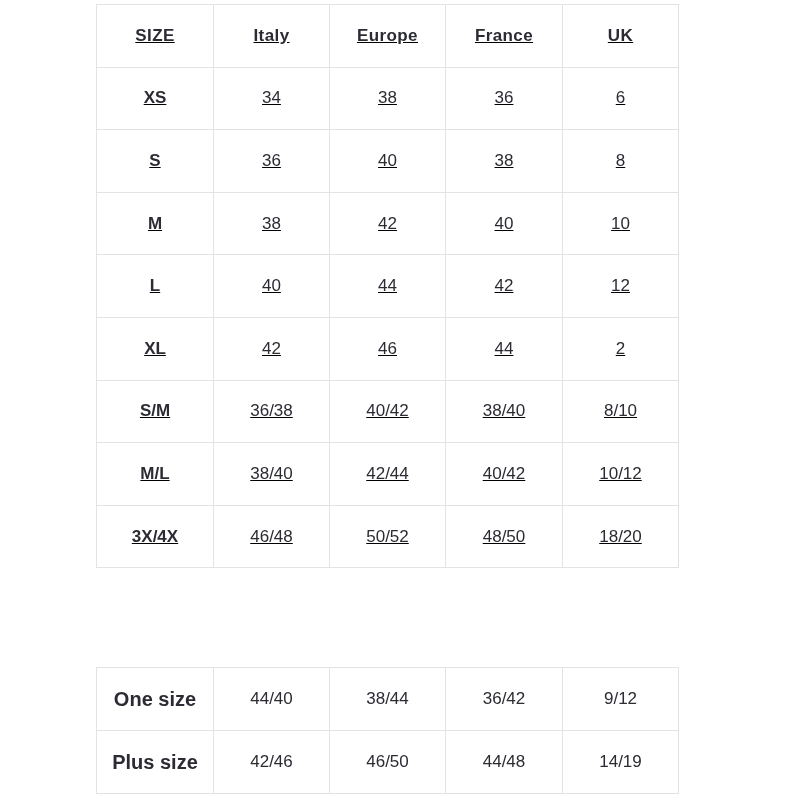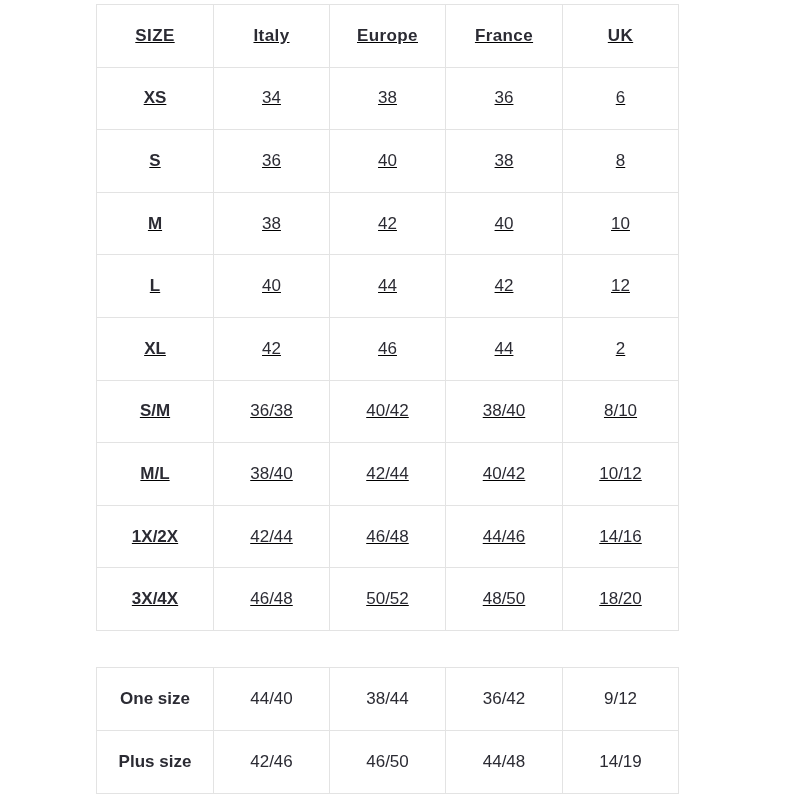--- a/index.html
+++ b/index.html
@@ -60,21 +60,21 @@
     left: 96px;
     top: 667px;
     width: 582px;
   }
   #extra-table col.c0 { width: 117px; }
   #extra-table col.c1 { width: 116px; }
   #extra-table col.c2 { width: 116px; }
   #extra-table col.c3 { width: 117px; }
   #extra-table col.c4 { width: 116px; }
   #extra-table td { height: 63px; }
-  #extra-table td.rowhead { font-size: 17px; }
+  #extra-table td.rowhead { font-size: 20px; }
 </style>
 </head>
 <body>
 
 <div class="page">
 
   <table class="size-table" id="main-table">
     <colgroup>
       <col class="c0">
         <col class="c1">
@@ -135,27 +135,20 @@
         <td>8/10</td>
       </tr>
       <tr>
         <td class="rowhead">M/L</td>
         <td>38/40</td>
         <td>42/44</td>
         <td>40/42</td>
         <td>10/12</td>
       </tr>
       <tr>
-        <td class="rowhead">1X/2X</td>
-        <td>42/44</td>
-        <td>46/48</td>
-        <td>44/46</td>
-        <td>14/16</td>
-      </tr>
-      <tr>
         <td class="rowhead">3X/4X</td>
         <td>46/48</td>
         <td>50/52</td>
         <td>48/50</td>
         <td>18/20</td>
       </tr>
     </tbody>
   </table>
 
   <table class="size-table" id="extra-table">

